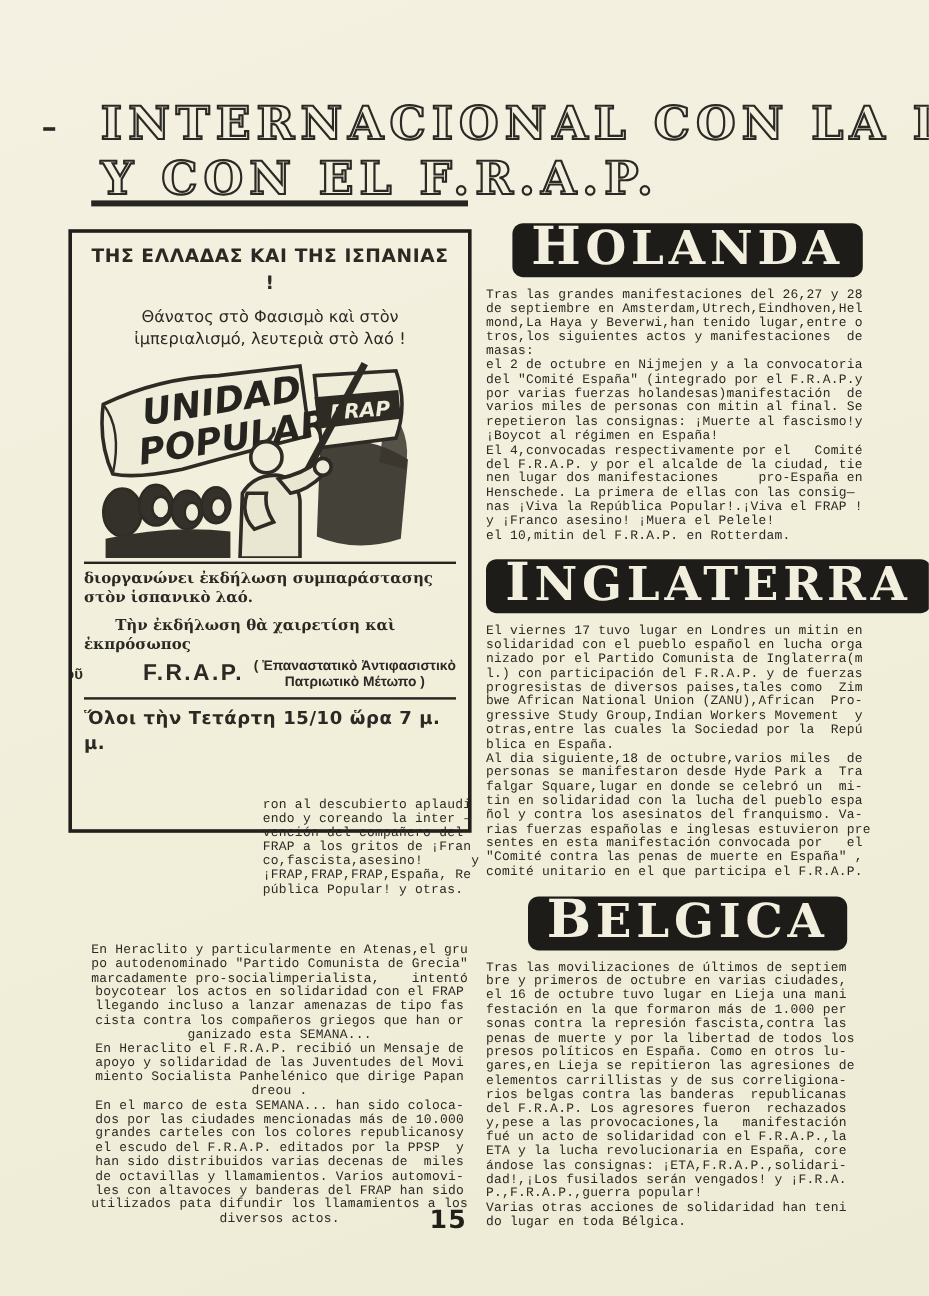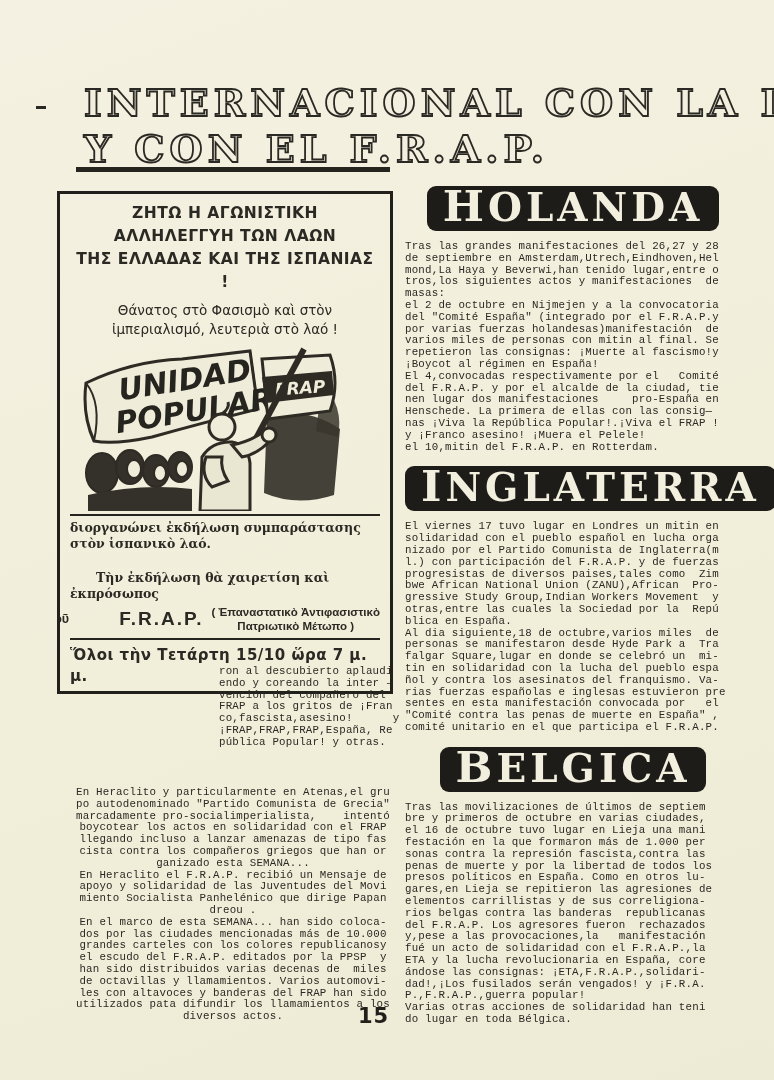--- a/index.html
+++ b/index.html
@@ -52,21 +52,21 @@
   .illus-wrap { width:306px; height:166px; margin:6px auto 2px; }
   .org-row { margin-top:4px; font-family:"DejaVu Serif",serif; font-weight:bold; }
   .org-name { font-size:19px; letter-spacing:2px; }
   .org-paren { font-size:12px; }
   .divider { height:2px; background:#26241f; margin:3px 0 4px; }
   .org-body {
     font-family:"DejaVu Serif",serif; font-weight:bold;
     font-size:12.5px; line-height:16px;
   }
   .greeting {
-    margin-top:18px; text-indent:26px;
+    margin-top:7px; text-indent:26px;
     font-family:"DejaVu Serif",serif; font-weight:bold;
     font-size:12.5px; line-height:16px;
   }
   .frap-row { margin:3px 0 5px; font-family:Liberation Sans, sans-serif; font-weight:bold; display:flex; align-items:center;justify-content:flex-end; }
   .frap-prefix { font-size:12.5px; margin-right:6px; }
   .frap-name { font-size:19px; letter-spacing:2px; margin-right:8px;margin-left:44px; }
   .frap-paren { font-size:11.5px; line-height:14px; }
   .frap-paren div { white-space:nowrap; }
   .frap-paren div:last-child { text-align:center; }
   .event { margin-top:5px; font-family:"DejaVu Sans",sans-serif; font-weight:bold; }
@@ -108,21 +108,20 @@
 <div class="abs margin-dash"></div>
 
 <div class="abs page-title">
   <div class="title-line">INTERNACIONAL CON LA LUCHA</div>
   <div class="title-line">Y CON EL F.R.A.P.</div>
 </div>
 <div class="abs title-rule"></div>
 
 <div class="abs poster">
   <div class="poster-headline">
-    <div>ΖΗΤΩ Η ΑΓΩΝΙΣΤΙΚΗ ΑΛΛΗΛΕΓΓΥΗ ΤΩΝ ΛΑΩΝ</div>
     <div>ΤΗΣ ΕΛΛΑΔΑΣ ΚΑΙ ΤΗΣ ΙΣΠΑΝΙΑΣ !</div>
   </div>
   <div class="poster-slogan">
     <div>Θάνατος στὸ Φασισμὸ καὶ στὸν</div>
     <div>ἰμπεριαλισμό, λευτεριὰ στὸ λαό !</div>
   </div>
 
   <div class="illus-wrap">
     <svg width="306" height="166" viewBox="0 0 306 166">
 

